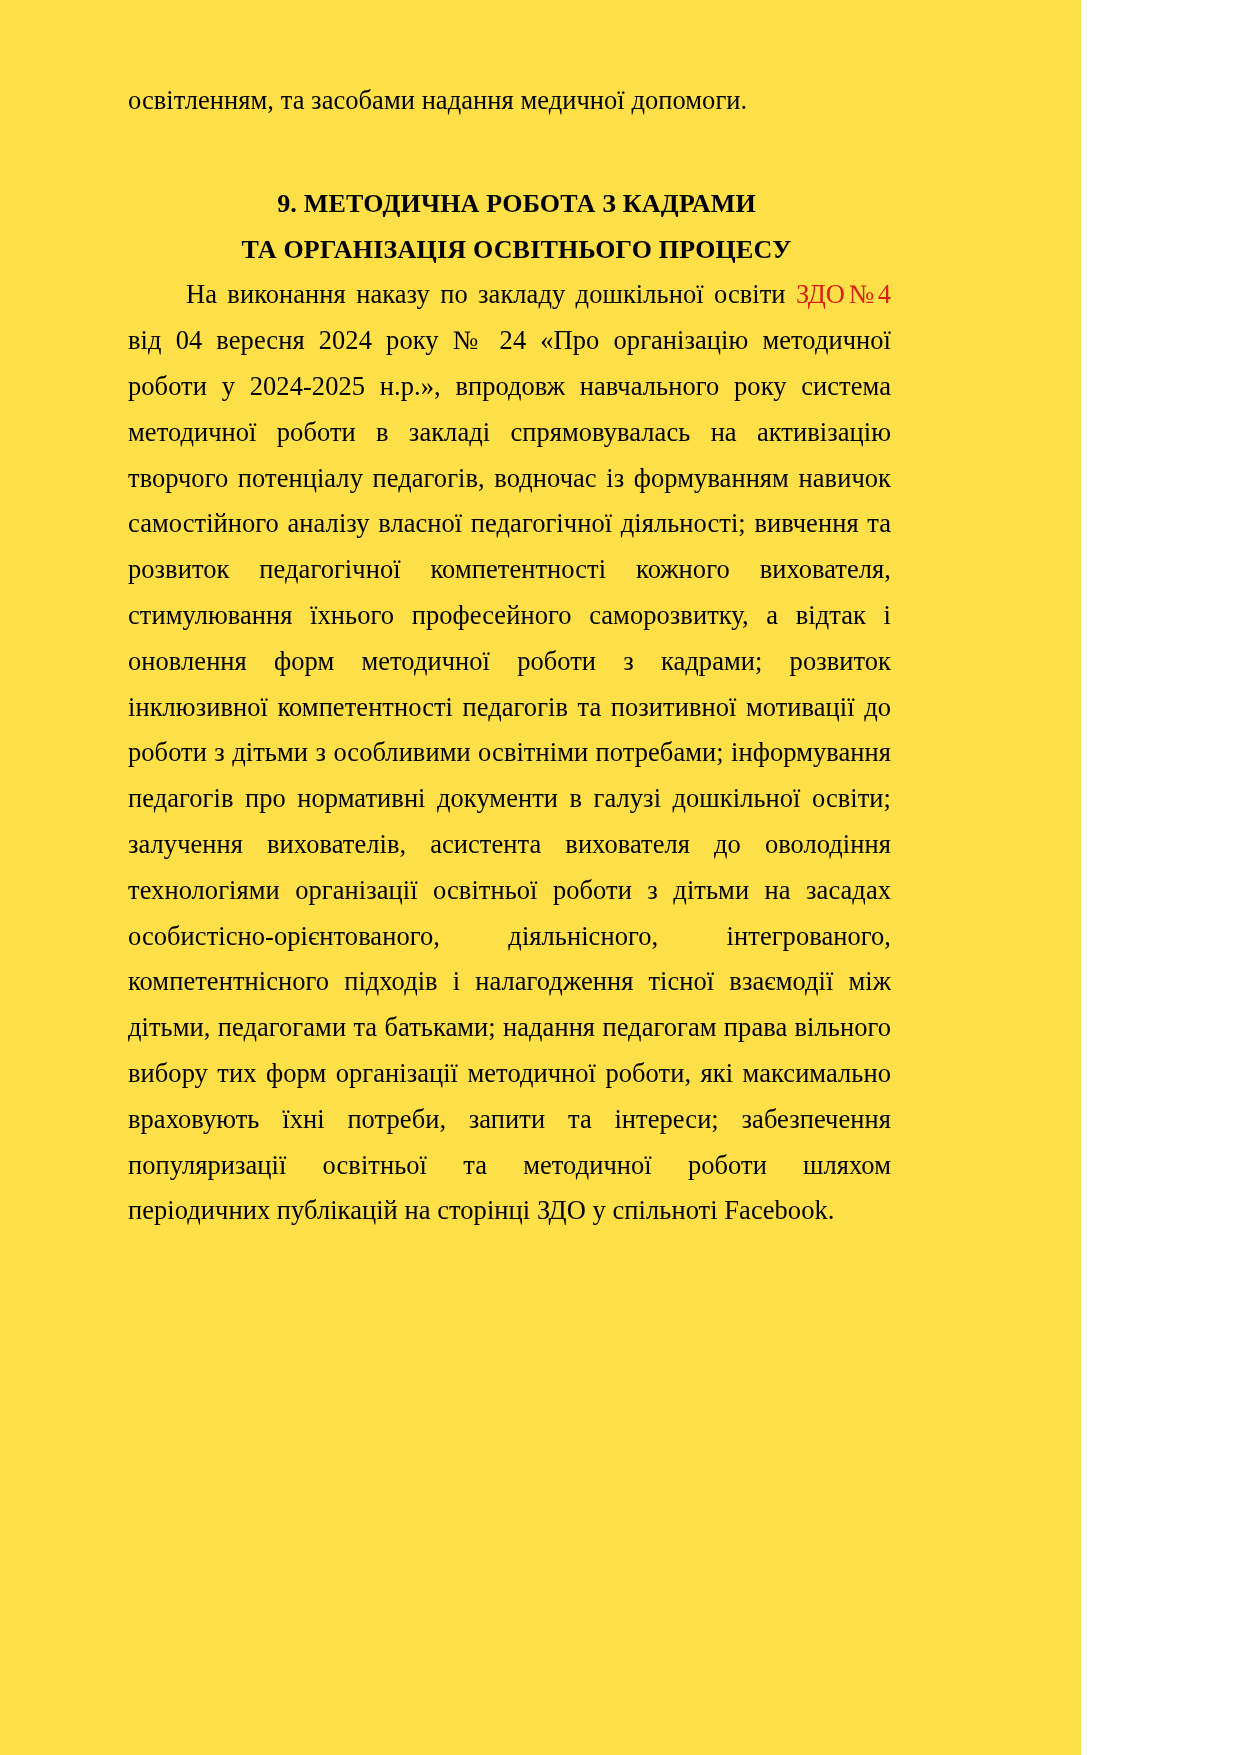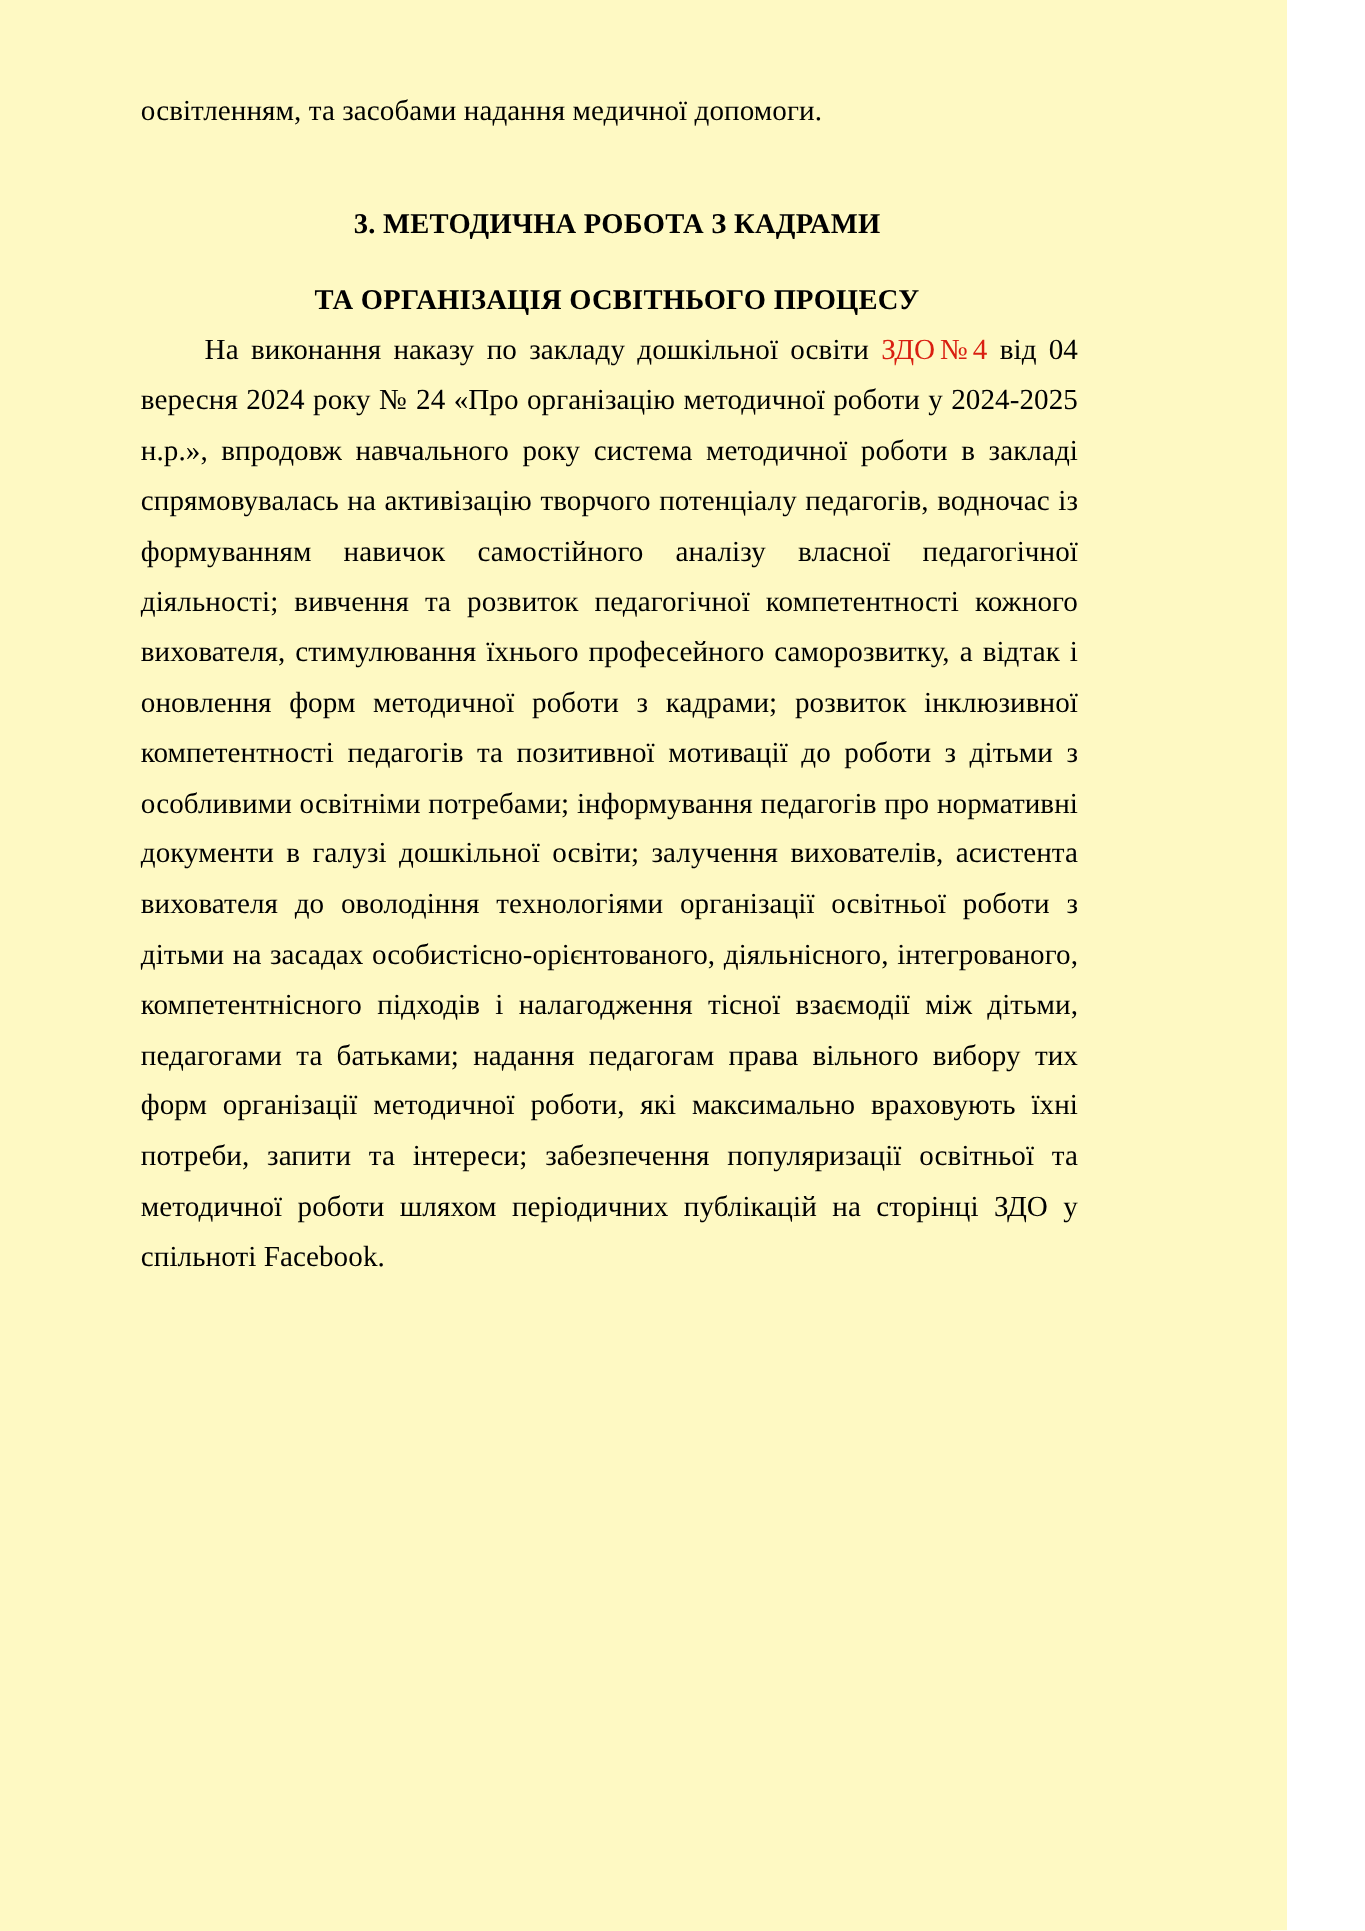--- a/index.html
+++ b/index.html
@@ -3,23 +3,23 @@
 <meta charset="utf-8">
 <title>Document page</title>
 <style>
   html, body {
     margin: 0;
     padding: 0;
     background: #ffffff;
   }
   .page {
     position: relative;
-    width: 1170px;
+    width: 1081px;
     height: 1755px;
-    background: #fef9c3;
+    background: #fde047;
     box-sizing: border-box;
     padding: 78px 190px 0 128px;
     font-family: "Liberation Serif", "DejaVu Serif", serif;
     color: #000000;
     overflow: hidden;
   }
   .body-text {
     font-size: 26.5px;
     line-height: 45.8px;
     text-align: justify;
@@ -49,39 +49,38 @@
     font-weight: bold;
     text-align: center;
     letter-spacing: 0.2px;
     white-space: nowrap;
   }
   .heading-line.l1 {
     padding-left: 14px;
   }
   .heading-line.l2 {
     padding-left: 14px;
-    margin-top: 23px;
   }
   .red {
     color: #d91f11;
   }
 </style>
 </head>
 <body>
 
 <div class="page">
 
   <div class="body-text">
 
     <p class="para noindent">освітленням,  та засобами надання медичної допомоги.</p>
 
 
 
     <div class="heading-block">
-      <div class="heading-line l1">3. МЕТОДИЧНА РОБОТА З КАДРАМИ</div>
+      <div class="heading-line l1">9. МЕТОДИЧНА РОБОТА З КАДРАМИ</div>
       <div class="heading-line l2">ТА ОРГАНІЗАЦІЯ ОСВІТНЬОГО ПРОЦЕСУ</div>
     </div>
 
     <p class="para indent"><span>На виконання наказу по закладу дошкільної освіти </span><span class="red">ЗДО№4</span><span> від   04  вересня  2024   року № 24 «Про  організацію  методичної  роботи  у  2024-2025 н.р.»,  впродовж   навчального  року  система   методичної  роботи  в    закладі спрямовувалась  на  активізацію  творчого  потенціалу  педагогів,  водночас  із формуванням  навичок  самостійного  аналізу  власної  педагогічної   діяльності; вивчення  та  розвиток  педагогічної  компетентності  кожного  вихователя, стимулювання  їхнього професейного саморозвитку, а відтак і оновлення форм методичної роботи з кадрами; розвиток інклюзивної компетентності педагогів та позитивної  мотивації  до  роботи  з  дітьми  з  особливими  освітніми  потребами; інформування педагогів про нормативні документи в галузі дошкільної освіти; залучення  вихователів,    асистента  вихователя  до  оволодіння  технологіями організації  освітньої  роботи  з  дітьми   на  засадах  особистісно-орієнтованого, діяльнісного,  інтегрованого,  компетентнісного  підходів  і  налагодження  тісної взаємодії між дітьми, педагогами та батьками; надання педагогам права вільного вибору  тих  форм  організації  методичної  роботи,  які  максимально  враховують їхні  потреби,  запити  та  інтереси;  забезпечення  популяризації  освітньої  та методичної роботи шляхом  періодичних публікацій на сторінці ЗДО у спільноті Facebook.</span></p>
 
 
   </div>
 
 </div>
 

